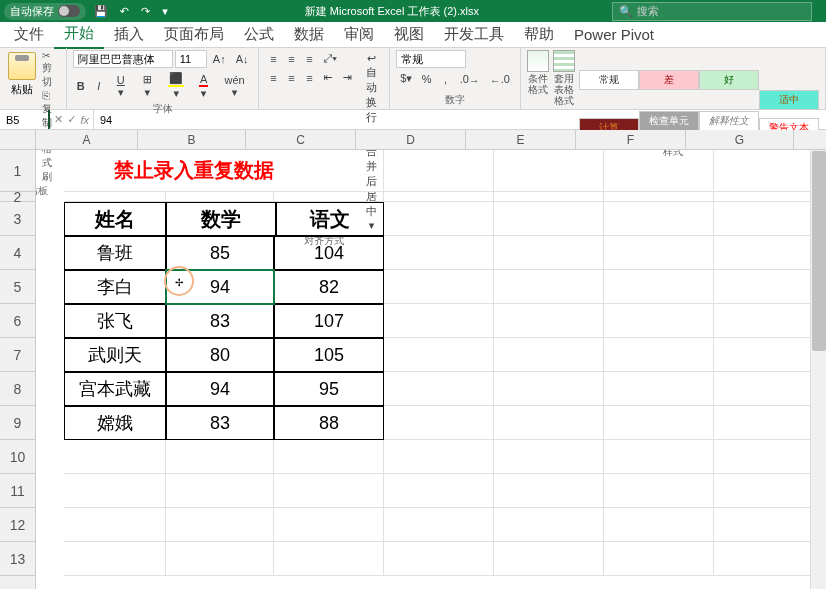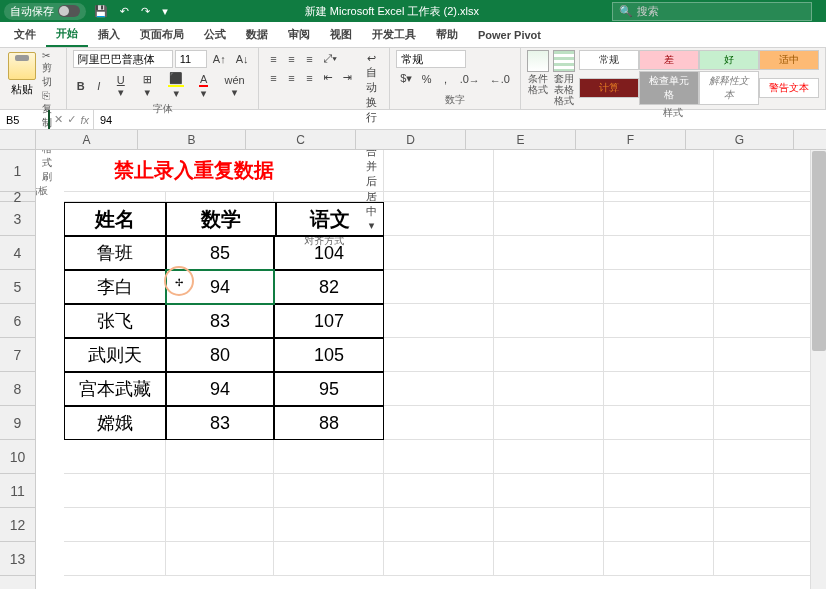--- a/index.html
+++ b/index.html
@@ -8,21 +8,21 @@
 .title-bar { background: #107c41; height: 22px; display: flex; align-items: center; color: #fff; font-size: 11px; padding: 0 4px; }
 .title-bar .qat { display: flex; gap: 4px; align-items: center; }
 .qat-item { padding: 1px 4px; border-radius: 2px; display: flex; align-items: center; }
 .autosave { background: rgba(255,255,255,0.15); border-radius: 10px; padding: 1px 6px; display: flex; gap: 4px; align-items: center; }
 .toggle { width: 22px; height: 12px; background: #555; border-radius: 6px; position: relative; }
 .toggle::after { content: ""; position: absolute; width: 10px; height: 10px; background: #ccc; border-radius: 50%; top: 1px; left: 1px; }
 .title-center { flex: 1; text-align: center; }
 .search-box { background: rgba(255,255,255,0.1); border: 1px solid rgba(255,255,255,0.3); padding: 1px 6px; display: flex; gap: 4px; align-items: center; width: 200px; margin-right: 10px; }
 
 .menu-bar { background: #fff; height: 26px; display: flex; align-items: center; padding: 0 4px; border-bottom: 1px solid #d4d4d4; }
-.menu-item { padding: 4px 10px; font-size: 11px; color: #444; cursor: pointer; font-weight: bold; }
+.menu-item { padding: 4px 10px; font-size: 15px; color: #444; cursor: pointer; }
 .menu-item.active { color: #107c41; border-bottom: 2px solid #107c41; }
 
 .ribbon { background: #f3f2f1; height: 62px; display: flex; border-bottom: 1px solid #d4d4d4; font-size: 11px; }
 .ribbon-group { border-right: 1px solid #d4d4d4; padding: 2px 6px 0; display: flex; flex-direction: column; justify-content: space-between; }
 .ribbon-group-label { text-align: center; color: #666; font-size: 10px; padding-bottom: 2px; }
 .ribbon-content { display: flex; gap: 4px; align-items: flex-start; }
 .paste-btn { display: flex; flex-direction: column; align-items: center; gap: 2px; padding: 2px; }
 .paste-icon { width: 28px; height: 28px; background: linear-gradient(#fff6d6, #ffe28a); border: 1px solid #c7a94c; border-radius: 2px; position: relative; }
 .paste-icon::after { content: ""; position: absolute; top: 2px; left: 6px; width: 14px; height: 6px; background: #999; border-radius: 2px; }
 .clip-side { display: flex; flex-direction: column; gap: 1px; font-size: 10px; color: #555; }
@@ -31,21 +31,21 @@
 .btn-sm { border: 1px solid transparent; background: transparent; padding: 1px 3px; font-size: 11px; color: #444; min-width: 16px; text-align: center; cursor: pointer; }
 .color-bar { border-bottom: 2px solid; display: inline-block; padding: 0 1px; }
 .align-col { display: flex; flex-direction: column; gap: 2px; }
 .style-cell { border: 1px solid #ccc; padding: 2px 6px; font-size: 10px; min-width: 60px; text-align: center; }
 .style-normal { background: #fff; color: #333; }
 .style-calc { background: #7f1d1d; color: #e67e22; }
 .style-bad { background: #ffc7ce; color: #9c0006; }
 .style-check { background: #a5a5a5; color: #fff; }
 .style-good { background: #c6efce; color: #006100; }
 .style-explain { background: #fff; color: #7f7f7f; font-style: italic; }
-.style-neutral { background: #fdba74; color: #9c5700; }
+.style-neutral { background: #5eead4; color: #9c5700; margin-top: 40px; }
 .style-warn { background: #fff; color: #ff0000; }
 .cf-btn { display: flex; flex-direction: column; align-items: center; font-size: 10px; color: #555; text-align: center; line-height: 1.1; }
 .cf-icon { width: 22px; height: 22px; border: 1px solid #aaa; margin-bottom: 1px; }
 
 .formula-bar { height: 20px; display: flex; border-bottom: 1px solid #d4d4d4; font-size: 11px; }
 .name-box { width: 50px; border-right: 2px solid #14532d; padding: 2px 6px; display: flex; align-items: center; }
 .fx-area { display: flex; align-items: center; border-right: 1px solid #d4d4d4; padding: 0 4px; gap: 4px; color: #888; }
 .fx-input { flex: 1; padding: 2px 6px; display: flex; align-items: center; }
 
 .grid-area { position: relative; display: flex; height: 478px; }

